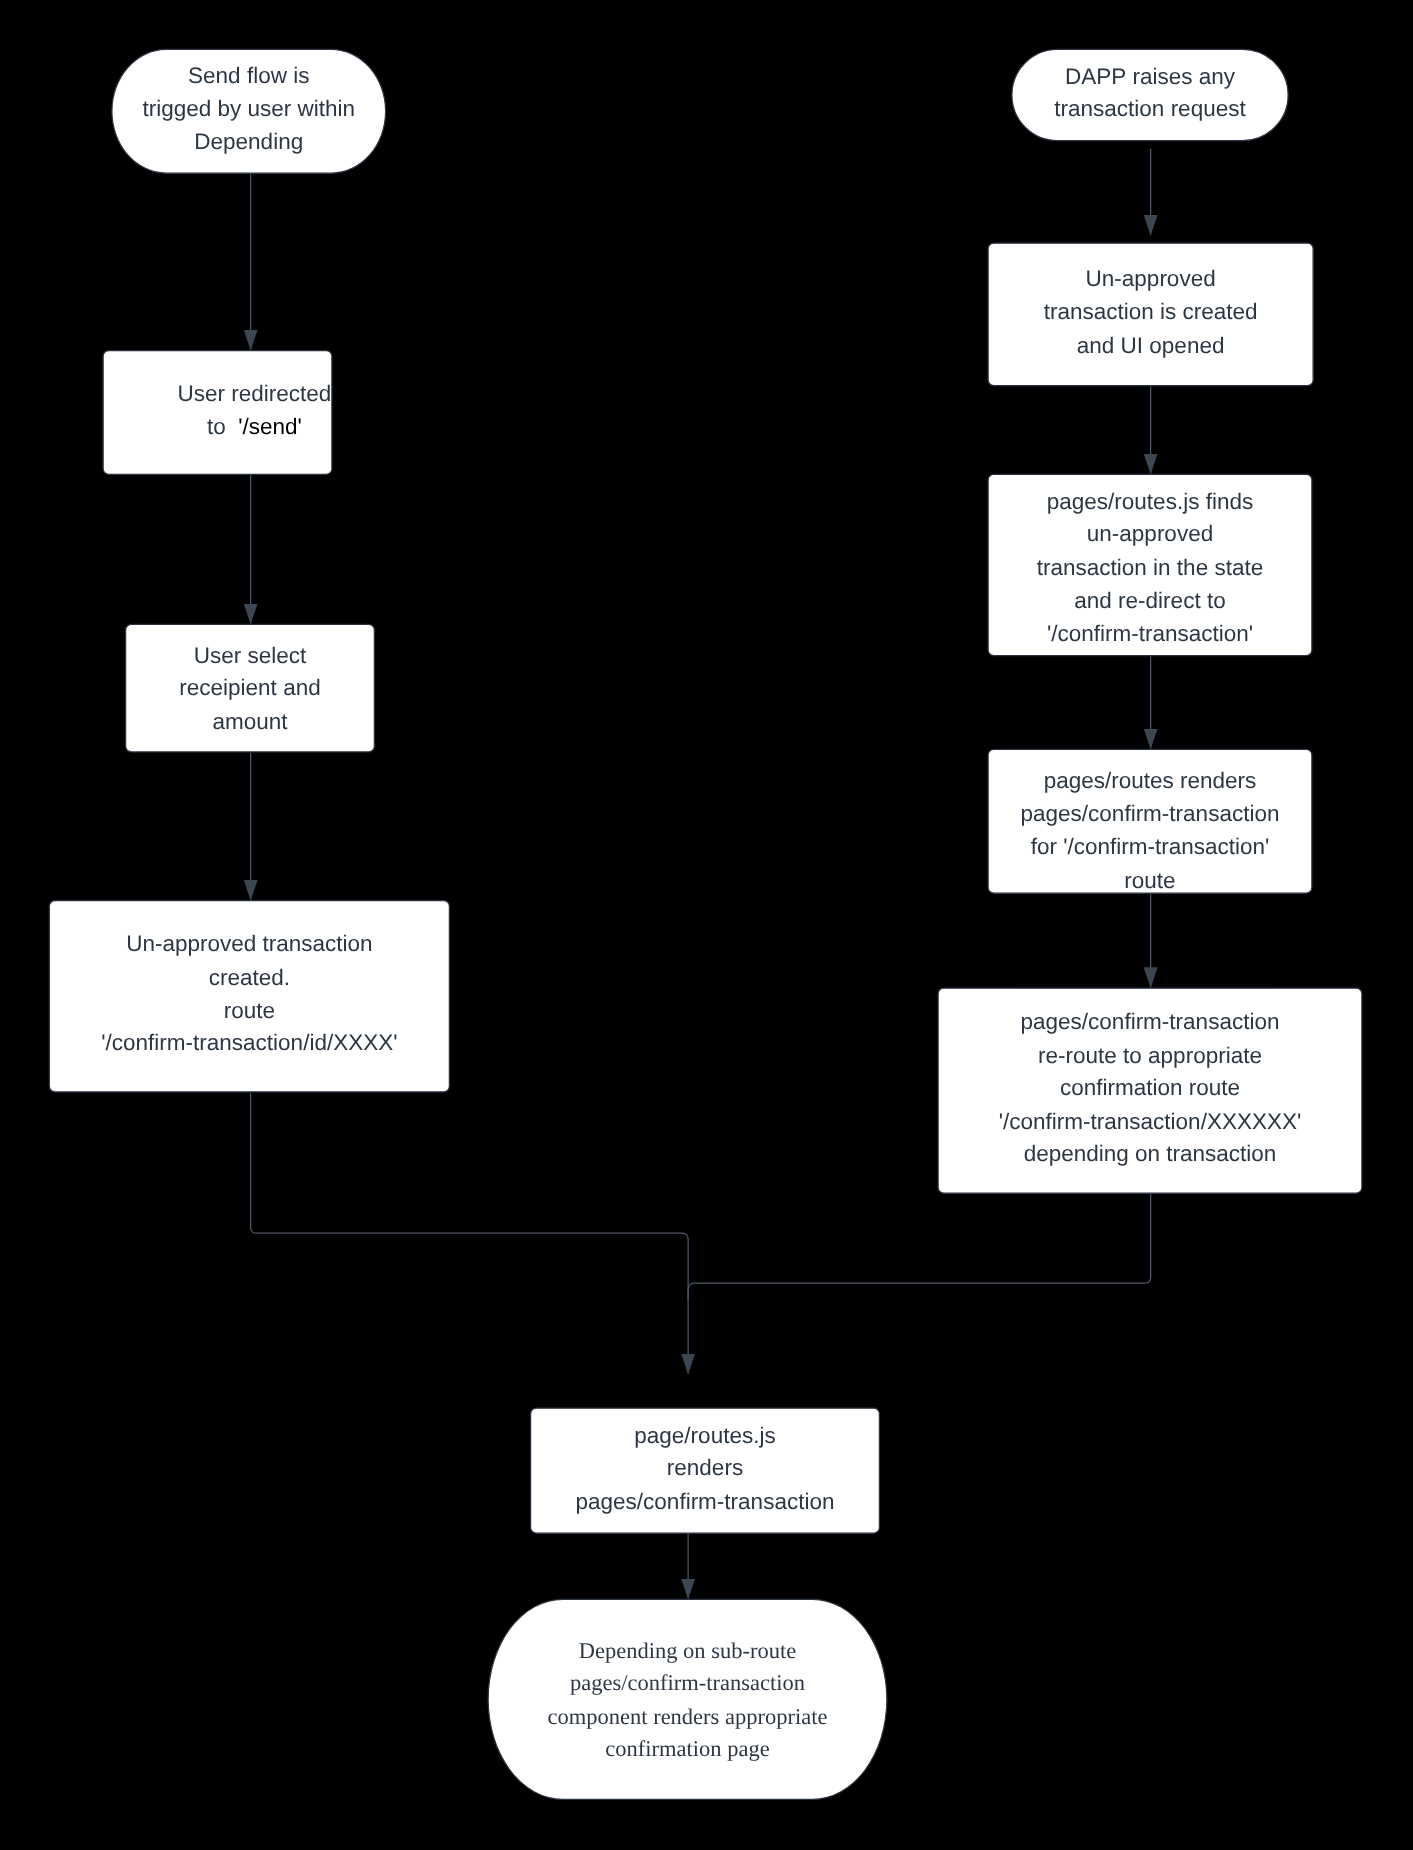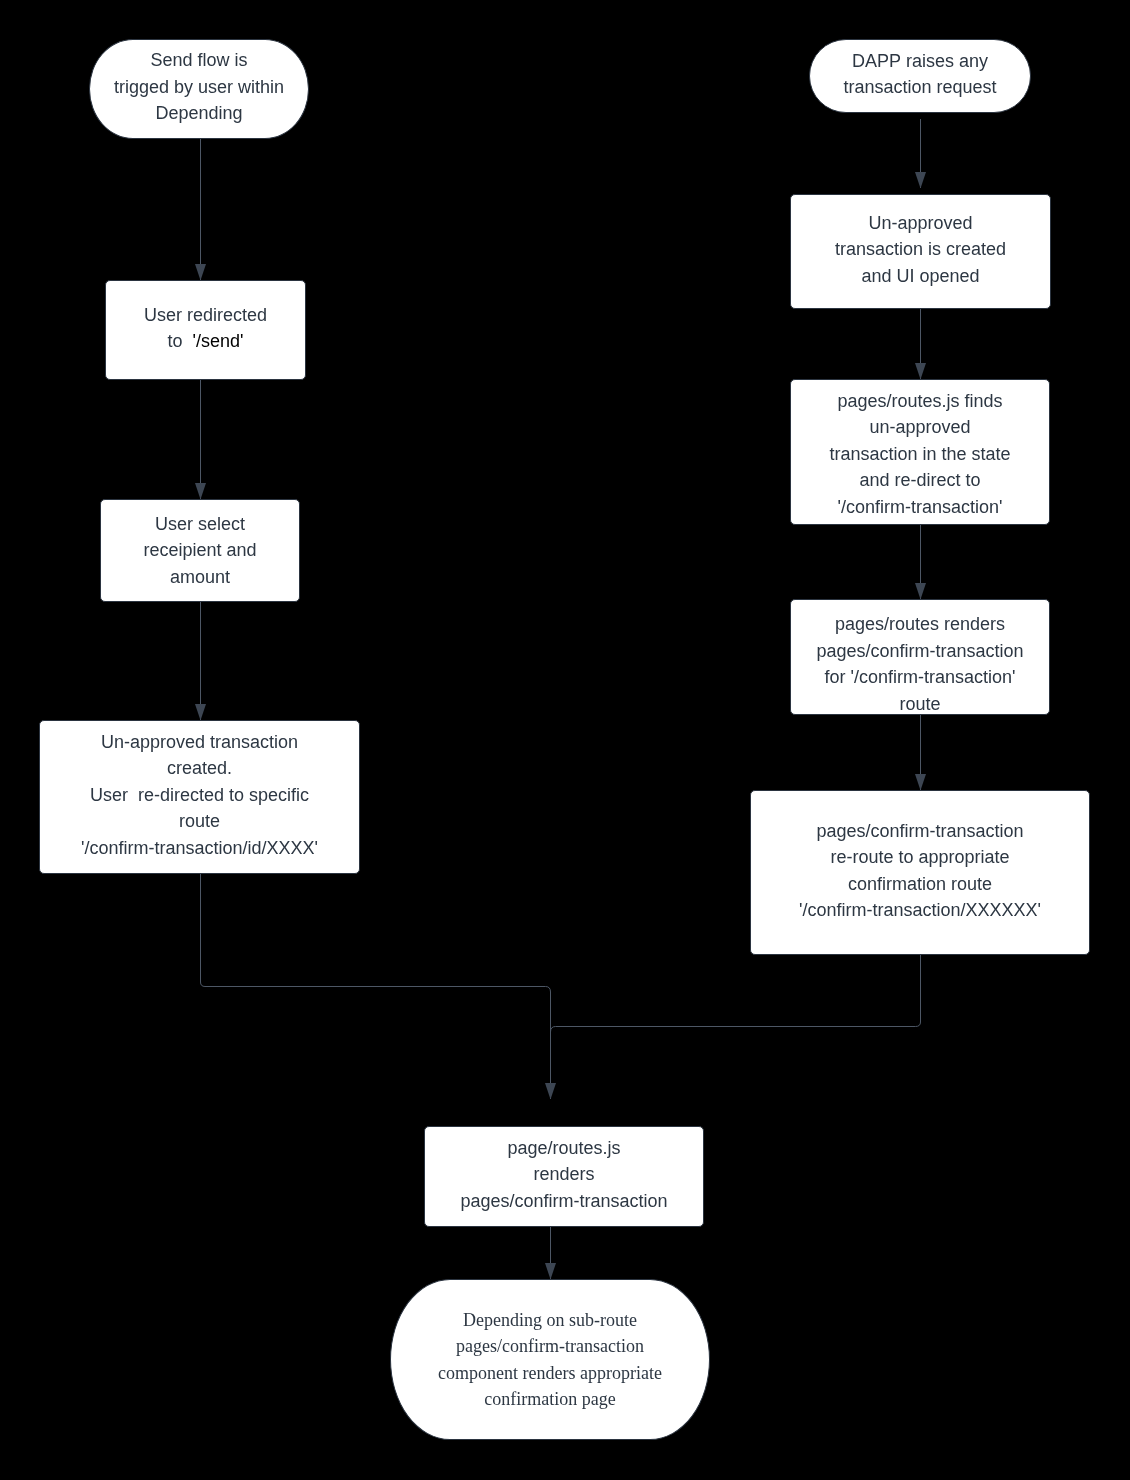--- a/index.html
+++ b/index.html
@@ -45,38 +45,37 @@
   </svg>
 
   <div id="nodes">
       <div class="node pill" style="left: 89px; top: 39px; width: 220px; height: 100px; border-radius: 44px / 50px;">
         <span class="txt">
           <span class="ln"><span class="seg">Send&nbsp;flow&nbsp;is</span></span>
           <span class="ln"><span class="seg">trigged&nbsp;by&nbsp;user&nbsp;within</span></span>
           <span class="ln"><span class="seg">Depending</span></span>
         </span>
       </div>
-      <div class="node rect" style="left: 105px; top: 280px; width: 201px; height: 100px; border-radius: 5px;">
+      <div class="node rect" style="left: 82px; top: 280px; width: 184px; height: 100px; border-radius: 5px; justify-content: flex-end;">
         <span class="txt">
           <span class="ln"><span class="seg">User&nbsp;redirected</span></span>
           <span class="ln"><span class="seg">to&nbsp;&nbsp;</span><span class="seg em">'/send'</span></span>
         </span>
       </div>
       <div class="node rect" style="left: 100px; top: 499px; width: 200px; height: 103px; border-radius: 5px;">
         <span class="txt" style="transform: translate3d(0px, 0px, 0px);">
           <span class="ln"><span class="seg">User&nbsp;select</span></span>
           <span class="ln"><span class="seg">receipient&nbsp;and</span></span>
           <span class="ln"><span class="seg">amount</span></span>
         </span>
       </div>
       <div class="node rect" style="left: 39px; top: 720px; width: 321px; height: 154px; border-radius: 5px;">
         <span class="txt">
           <span class="ln"><span class="seg">Un-approved&nbsp;transaction</span></span>
           <span class="ln"><span class="seg">created.</span></span>
-          <span class="ln"><span class="seg">User&nbsp;&nbsp;re-directed&nbsp;to&nbsp;specific</span></span>
           <span class="ln"><span class="seg">route</span></span>
           <span class="ln"><span class="seg">'/confirm-transaction/id/XXXX'</span></span>
         </span>
       </div>
       <div class="node pill" style="left: 809px; top: 39px; width: 222px; height: 74px; border-radius: 40px;">
         <span class="txt">
           <span class="ln"><span class="seg">DAPP&nbsp;raises&nbsp;any</span></span>
           <span class="ln"><span class="seg">transaction&nbsp;request</span></span>
         </span>
       </div>
@@ -103,20 +102,21 @@
           <span class="ln"><span class="seg">for&nbsp;'/confirm-transaction'</span></span>
           <span class="ln"><span class="seg">route</span></span>
         </span>
       </div>
       <div class="node rect" style="left: 750px; top: 790px; width: 340px; height: 165px; border-radius: 5px;">
         <span class="txt">
           <span class="ln"><span class="seg">pages/confirm-transaction</span></span>
           <span class="ln"><span class="seg">re-route&nbsp;to&nbsp;appropriate</span></span>
           <span class="ln"><span class="seg">confirmation&nbsp;route</span></span>
           <span class="ln"><span class="seg">'/confirm-transaction/XXXXXX'</span></span>
+          <span class="ln"><span class="seg">depending&nbsp;on&nbsp;transaction</span></span>
         </span>
       </div>
       <div class="node rect" style="left: 410px; top: 1126px; width: 280px; height: 101px; border-radius: 5px; margin-left: 14px;">
         <span class="txt">
           <span class="ln"><span class="seg">page/routes.js</span></span>
           <span class="ln"><span class="seg">renders</span></span>
           <span class="ln"><span class="seg">pages/confirm-transaction</span></span>
         </span>
       </div>
       <div class="node pill" style="left: 390px; top: 1279px; width: 320px; height: 161px; border-radius: 60px / 80.5px;">

